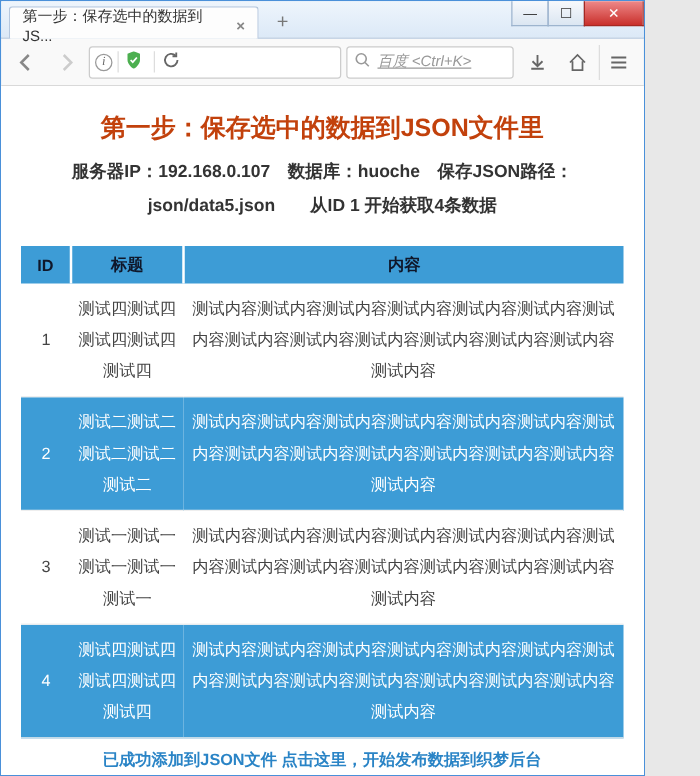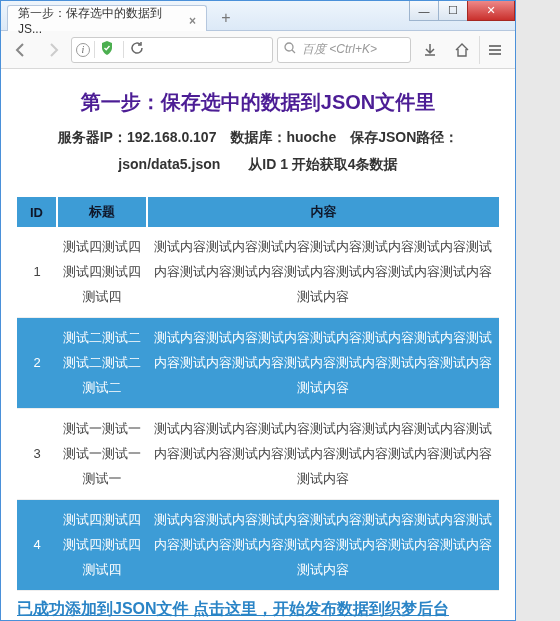--- a/index.html
+++ b/index.html
@@ -119,37 +119,38 @@
   .search-box {
     flex:1;
     height:26px;
     border:1px solid #ccc;
     border-radius:3px;
     display:flex;align-items:center;
     padding:0 6px;gap:6px;
     background:#fff;
     font-size:12px;
     color:#999;
+    text-decoration:underline;
   }
   .search-box .mag { color:#999; }
   .toolbar-right {
     display:flex;gap:2px;
   }
   .ticon { width:30px;height:28px;display:flex;align-items:center;justify-content:center;color:#666;font-size:15px;}
   .hamburger { border-left:1px solid #ddd; }
   
   .content {
     flex:1;
     background:#fff;
     padding: 14px 16px;
     overflow:auto;
   }
   .page-title {
     text-align:center;
-    color:#4c1d95;
+    color:#c2410c;
     font-size:20px;
     font-weight:bold;
     margin: 6px 0 8px;
   }
   .info-line {
     text-align:center;
     font-size:14px;
     font-weight:bold;
     color:#333;
     line-height:1.9;
@@ -179,26 +180,25 @@
   }
   table.data td.title-col { width:90px; }
   table.data td.id-col { width:40px; }
   table.data tbody tr:nth-child(even) td {
     background:#3d9cd6;
     color:#fff;
   }
   table.data tbody tr td { border-bottom:1px solid #eee; }
   
   .footer-link {
-    text-align:left;
+    text-align:center;
     color:#2a84c6;
-    font-size:16px;
+    font-size:13px;
     font-weight:bold;
     margin-top:8px;
-    text-decoration:underline;
   }
 </style>
 </head>
 <body>
 
 <div class="window">
   <div class="titlebar">
     <div class="tabstrip">
       <div class="tab">
         <span>第一步：保存选中的数据到JS...</span>

